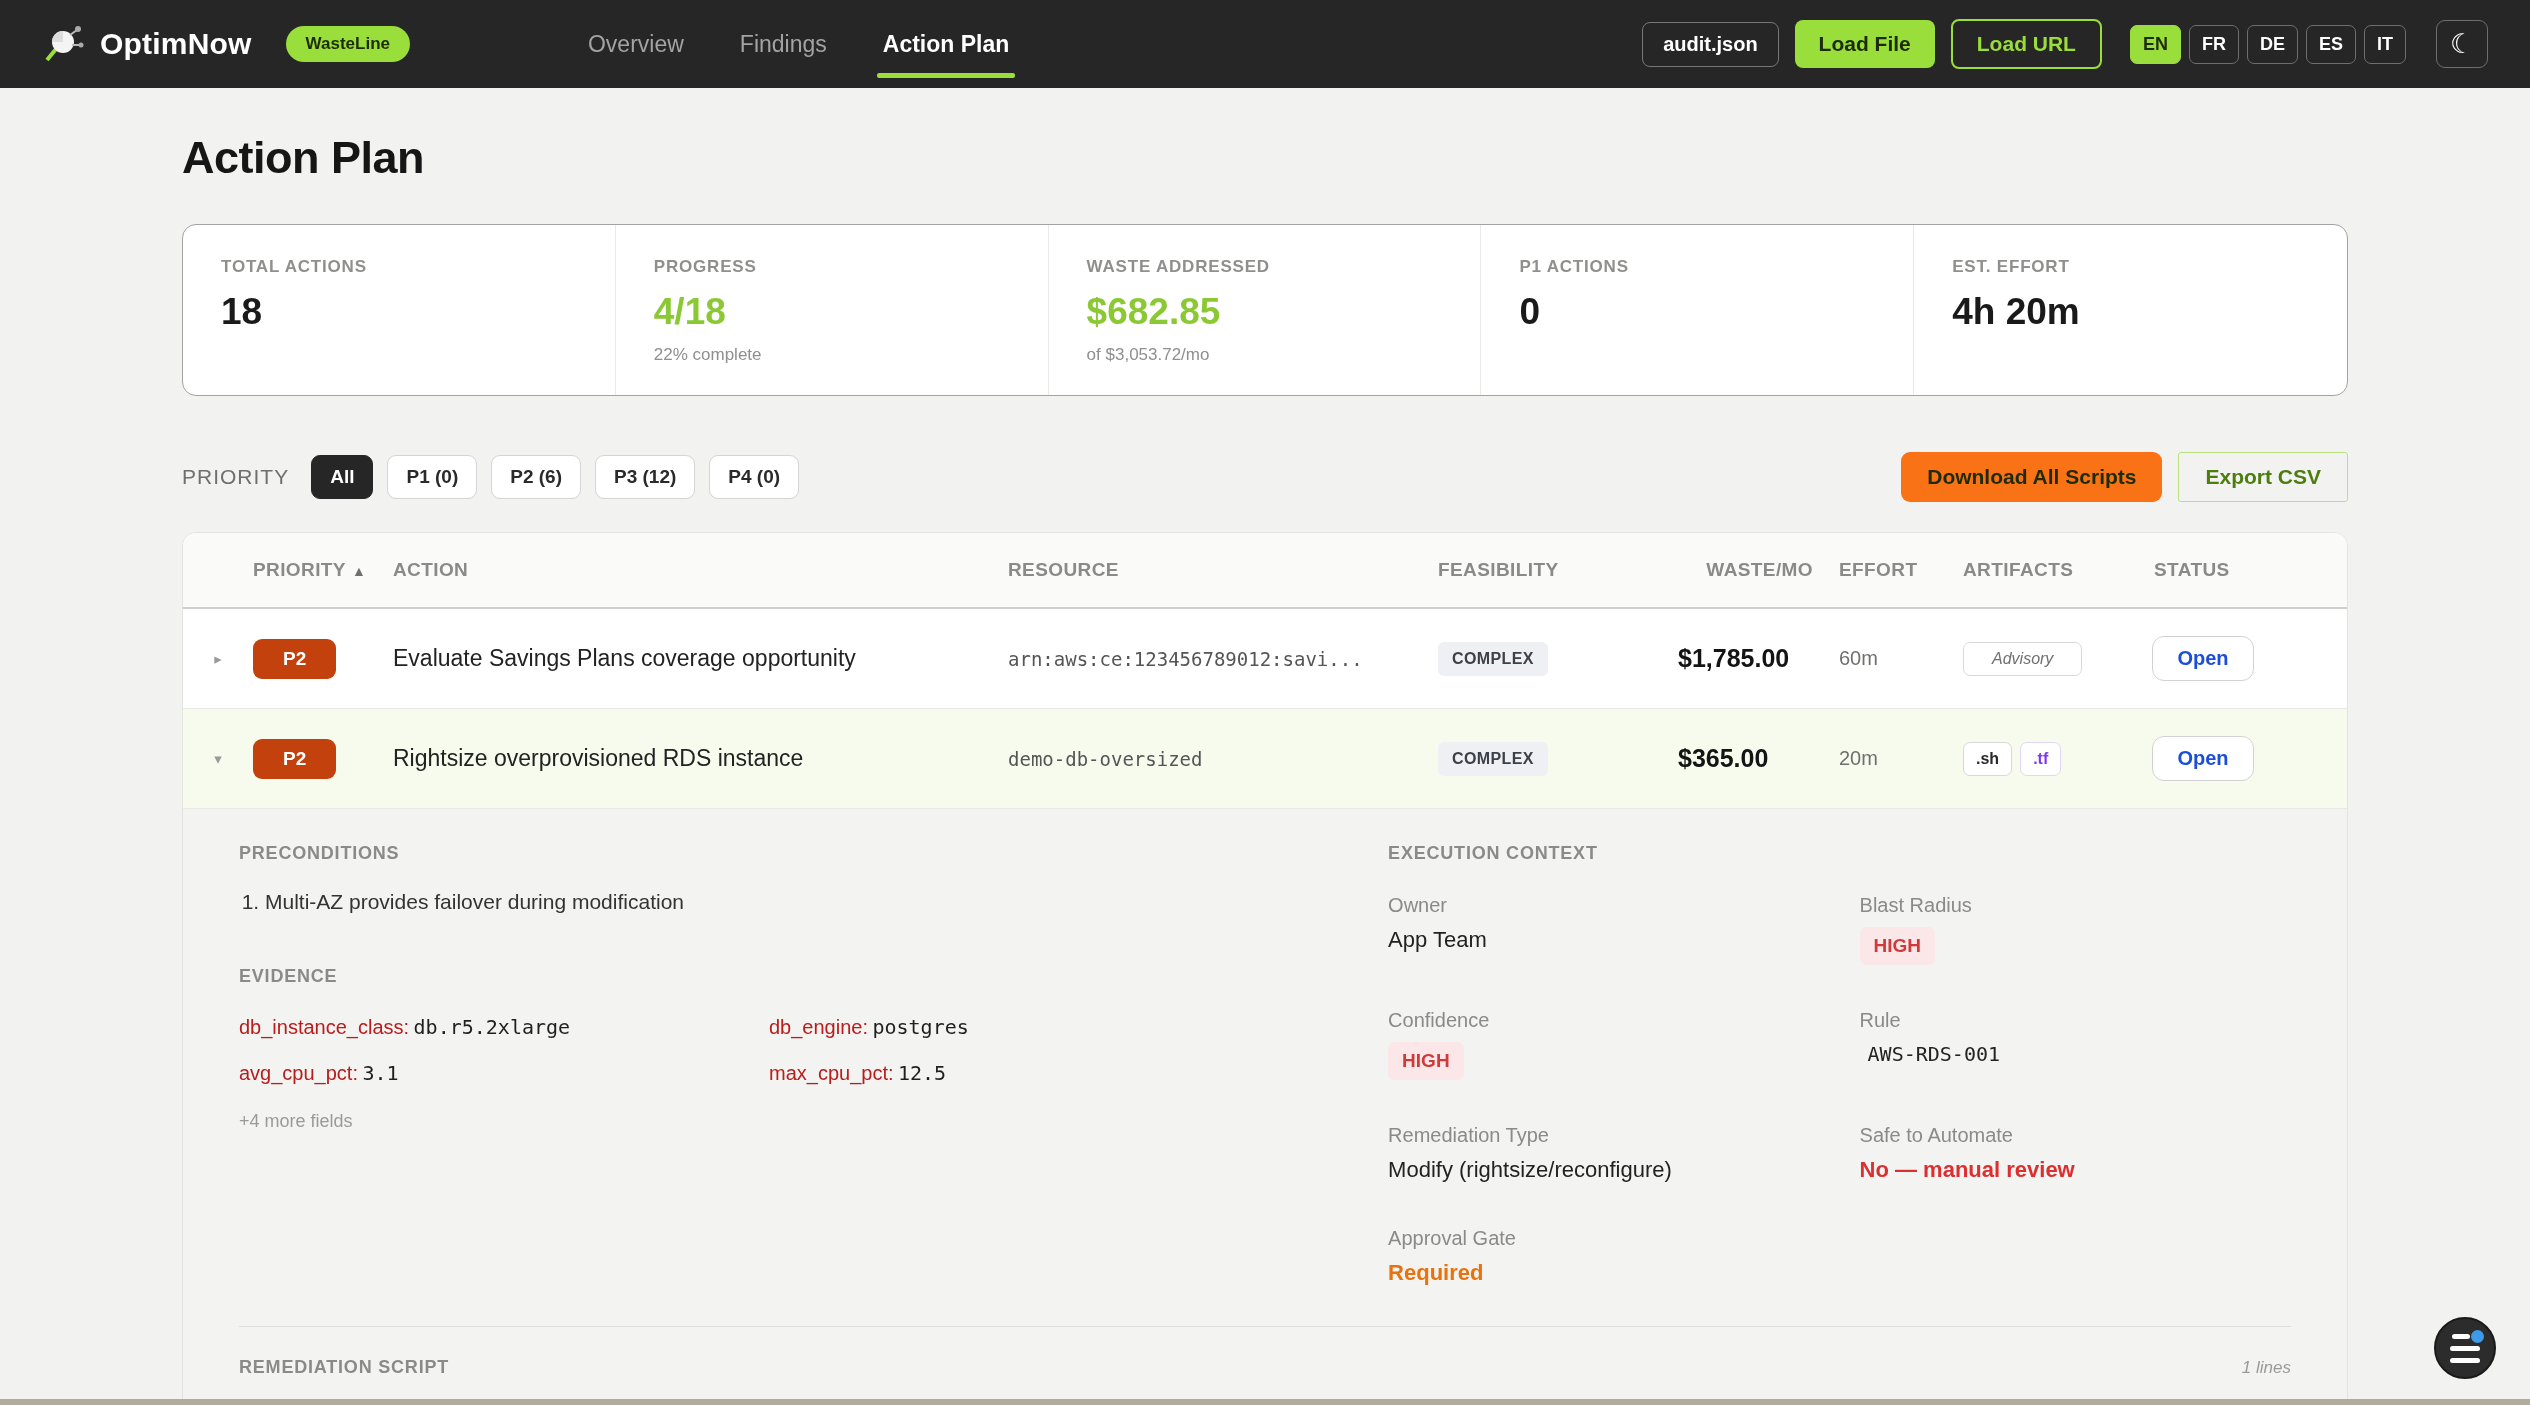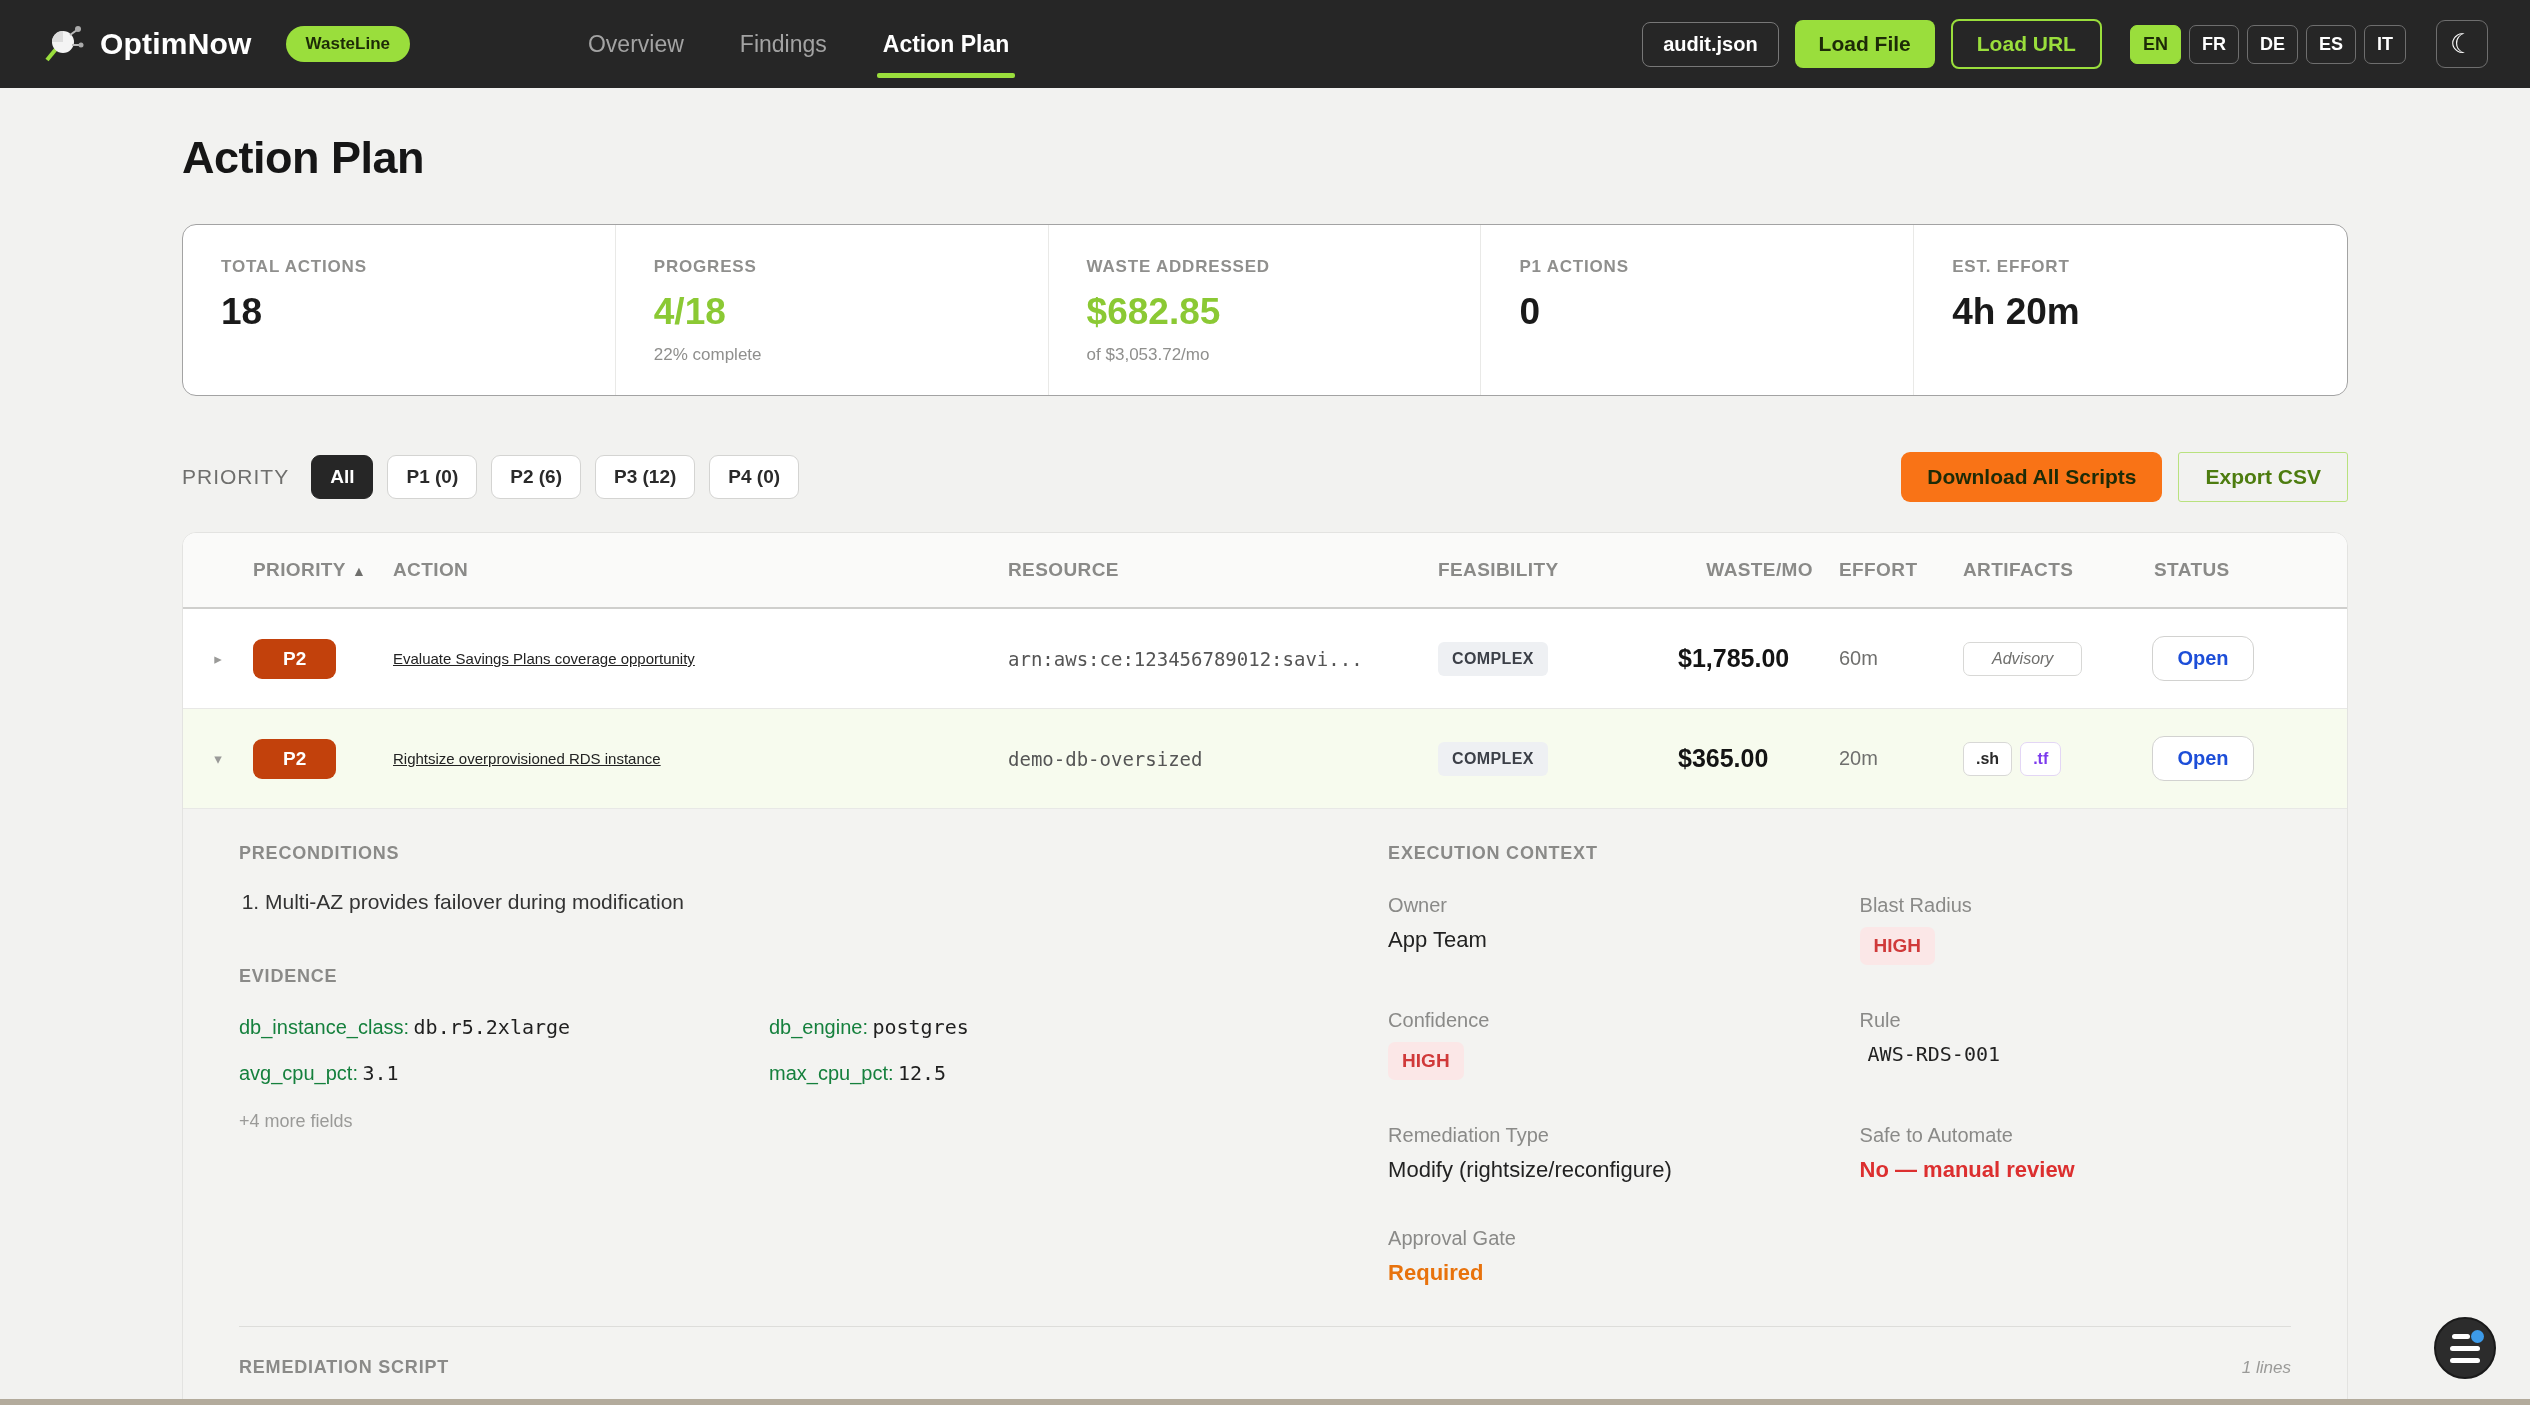--- a/index.html
+++ b/index.html
@@ -101,21 +101,21 @@
   .th.right, .td.right { text-align: right; }
   .sort-arrow { font-size: 14px; margin-left: 6px; color: #6f6f6d; }
 
   .trow { height: 100px; border-bottom: 1px solid #e8e8e6; cursor: pointer; background: #fff; }
   .trow.expanded { background: #f7fbee; }
   .caret { color: #9a9a98; font-size: 15px; text-align: center; }
   .pbadge {
     display: inline-block; background: #c2410c; color: #fff; font-size: 19px; font-weight: 800;
     padding: 9px 30px; border-radius: 9px;
   }
-  .td-action { font-size: 15px; color: #222; text-decoration: underline; }
+  .td-action { font-size: 23px; color: #222; }
   .td-resource { font-size: 19px; color: #555; }
   .feas-badge {
     display: inline-block; background: #eef0f3; color: #3c4048; font-size: 16px; font-weight: 700;
     letter-spacing: .4px; padding: 8px 14px; border-radius: 6px;
   }
   .td-waste { font-size: 25px; font-weight: 800; color: #141414; padding-right: 2px; }
   .td-effort { font-size: 20px; color: #6f6f6d; padding-left: 26px; }
   .chips { display: flex; gap: 8px; }
   .chip {
     border: 1px solid #d8d8d6; background: #fff; color: #2a2a2a; font-size: 16px; font-weight: 700;
@@ -129,21 +129,21 @@
   }
 
   
   .detail { background: #f3f3f1; border-bottom: 1px solid #e8e8e6; padding: 34px 56px 44px; }
   .detail-top { display: grid; grid-template-columns: 56% 44%; }
   .sec-title { color: #8a8a88; font-size: 18px; font-weight: 700; letter-spacing: .8px; }
   .precond-list { margin: 26px 0 0 26px; font-size: 21px; color: #333; }
   .precond-list li { margin-bottom: 8px; }
   .evidence-title { margin-top: 52px; }
   .evidence-grid { display: grid; grid-template-columns: 1fr 1fr; gap: 22px 40px; margin-top: 28px; max-width: 1020px; }
-  .ev-key { color: #15803d; font-size: 20px; }
+  .ev-key { color: #b91c1c; font-size: 20px; }
   .ev-val { font-size: 20px; color: #1f1f1f; }
   .more-fields { color: #9a9a98; font-size: 18px; margin-top: 26px; }
   .ctx-grid { display: grid; grid-template-columns: 1fr 1fr; gap: 44px 40px; margin-top: 30px; }
   .ctx-label { color: #8a8a88; font-size: 20px; }
   .ctx-value { font-size: 22px; color: #222; margin-top: 10px; }
   .ctx-value .badge-red {
     display: inline-block; background: #fbe7e7; color: #d03a3a; font-size: 19px; font-weight: 800;
     padding: 8px 14px; border-radius: 7px;
   }
   .ctx-value.red-text { color: #dc2f2f; font-weight: 700; }

